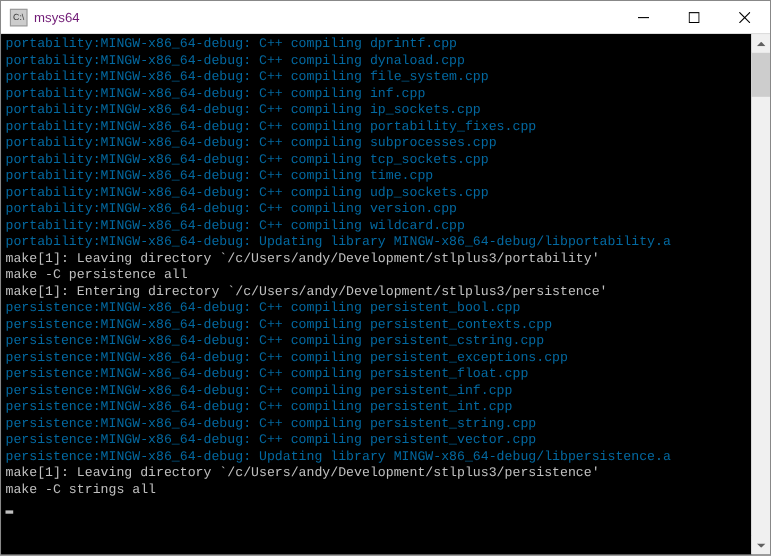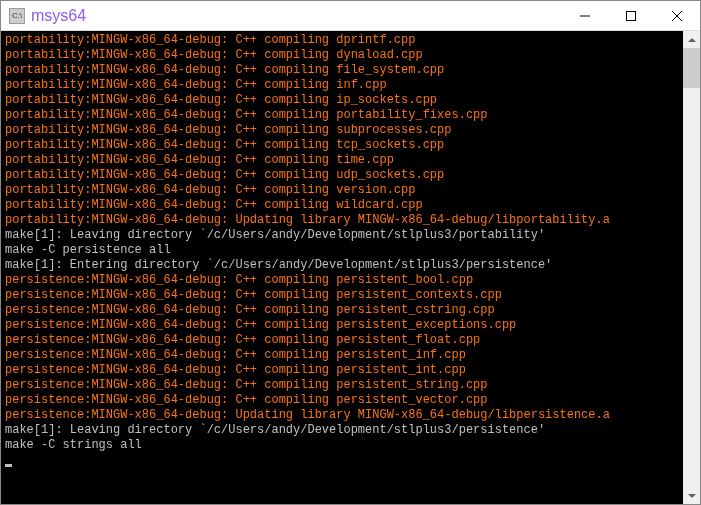--- a/index.html
+++ b/index.html
@@ -33,22 +33,22 @@
   background: #ccc;
   border: 1px solid #999;
   display: inline-flex;
   align-items: center;
   justify-content: center;
   font-size: 8px;
   color: #333;
 }
 .titlebar-title {
   flex: 1;
-  font-size: 16px;
-  color: #8b5cf6;
+  font-size: 12px;
+  color: #701a75;
 }
 .titlebar-buttons {
   display: flex;
   height: 100%;
 }
 .titlebar-btn {
   width: 46px;
   height: 100%;
   display: flex;
   align-items: center;
@@ -69,21 +69,21 @@
   background: #000;
   color: #c0c0c0;
   font-family: Consolas, "Courier New", monospace;
   font-size: 12px;
   line-height: 15px;
   padding: 2px 4px;
   white-space: pre;
   overflow: hidden;
 }
 .line { white-space: pre; }
-.y { color: #f97316; }
+.y { color: #0369a1; }
 .scrollbar {
   width: 17px;
   background: #f0f0f0;
   display: flex;
   flex-direction: column;
 }
 .sb-btn {
   height: 17px;
   background: #f0f0f0;
   display: flex;

